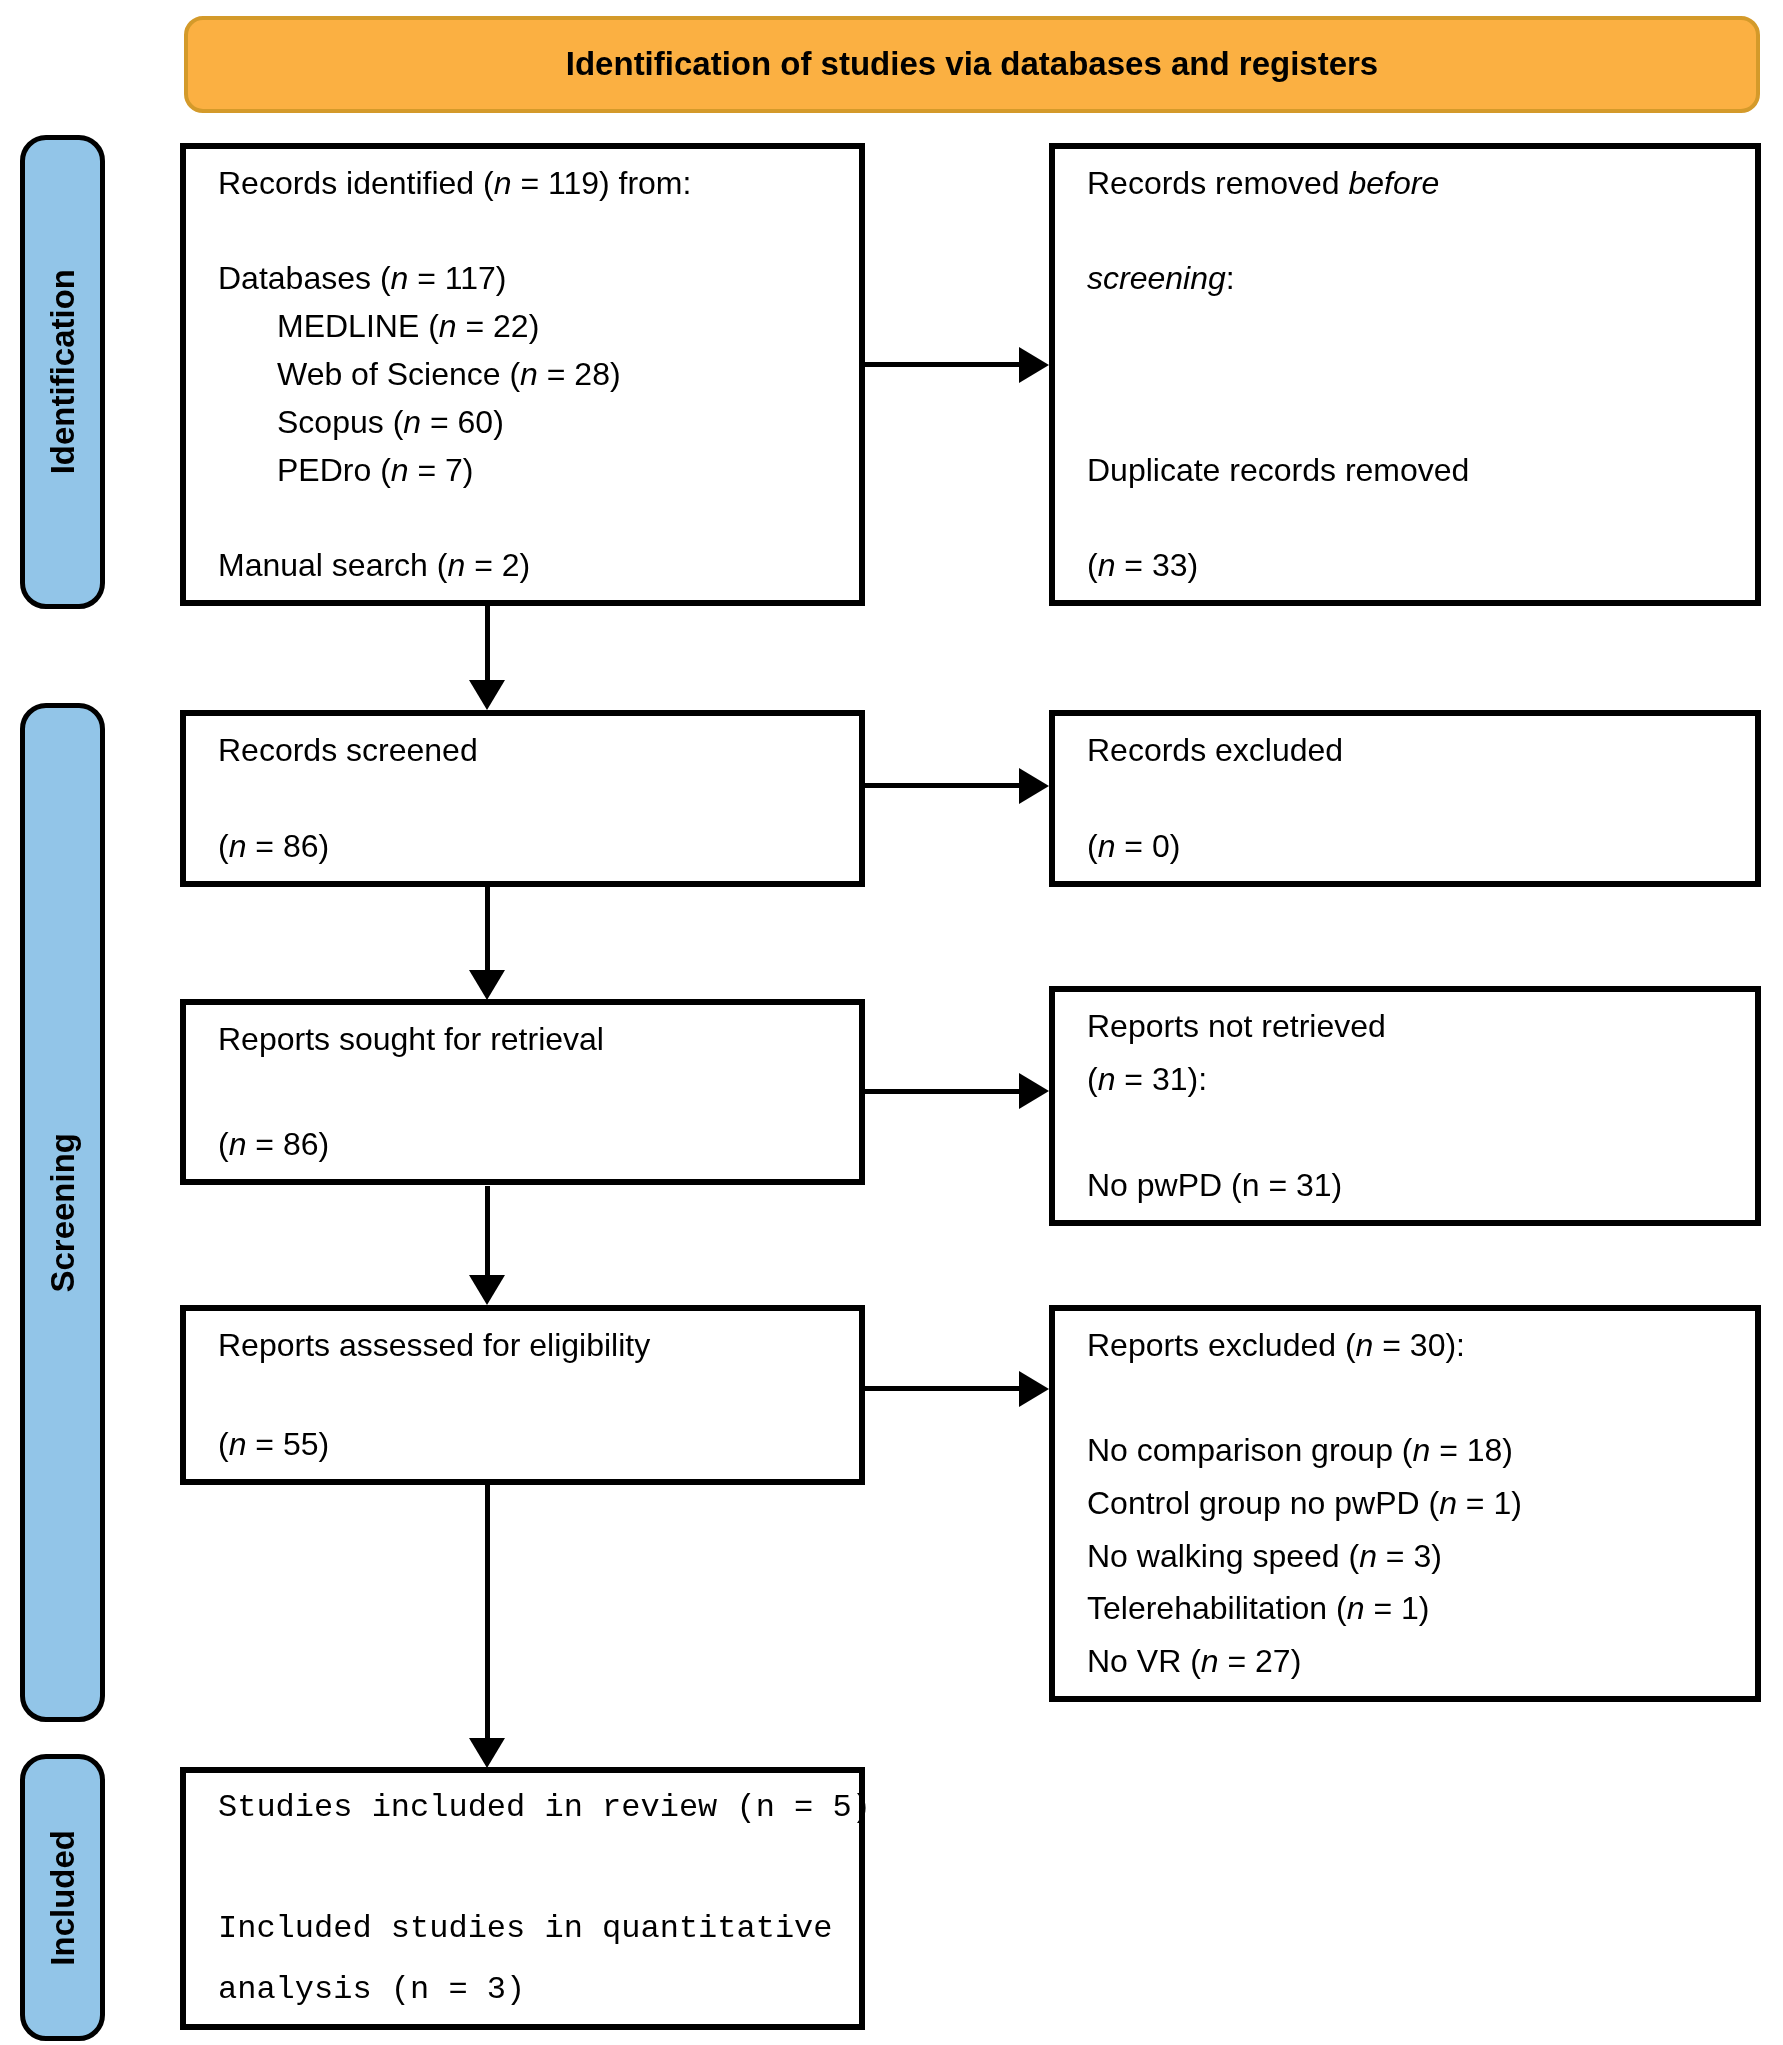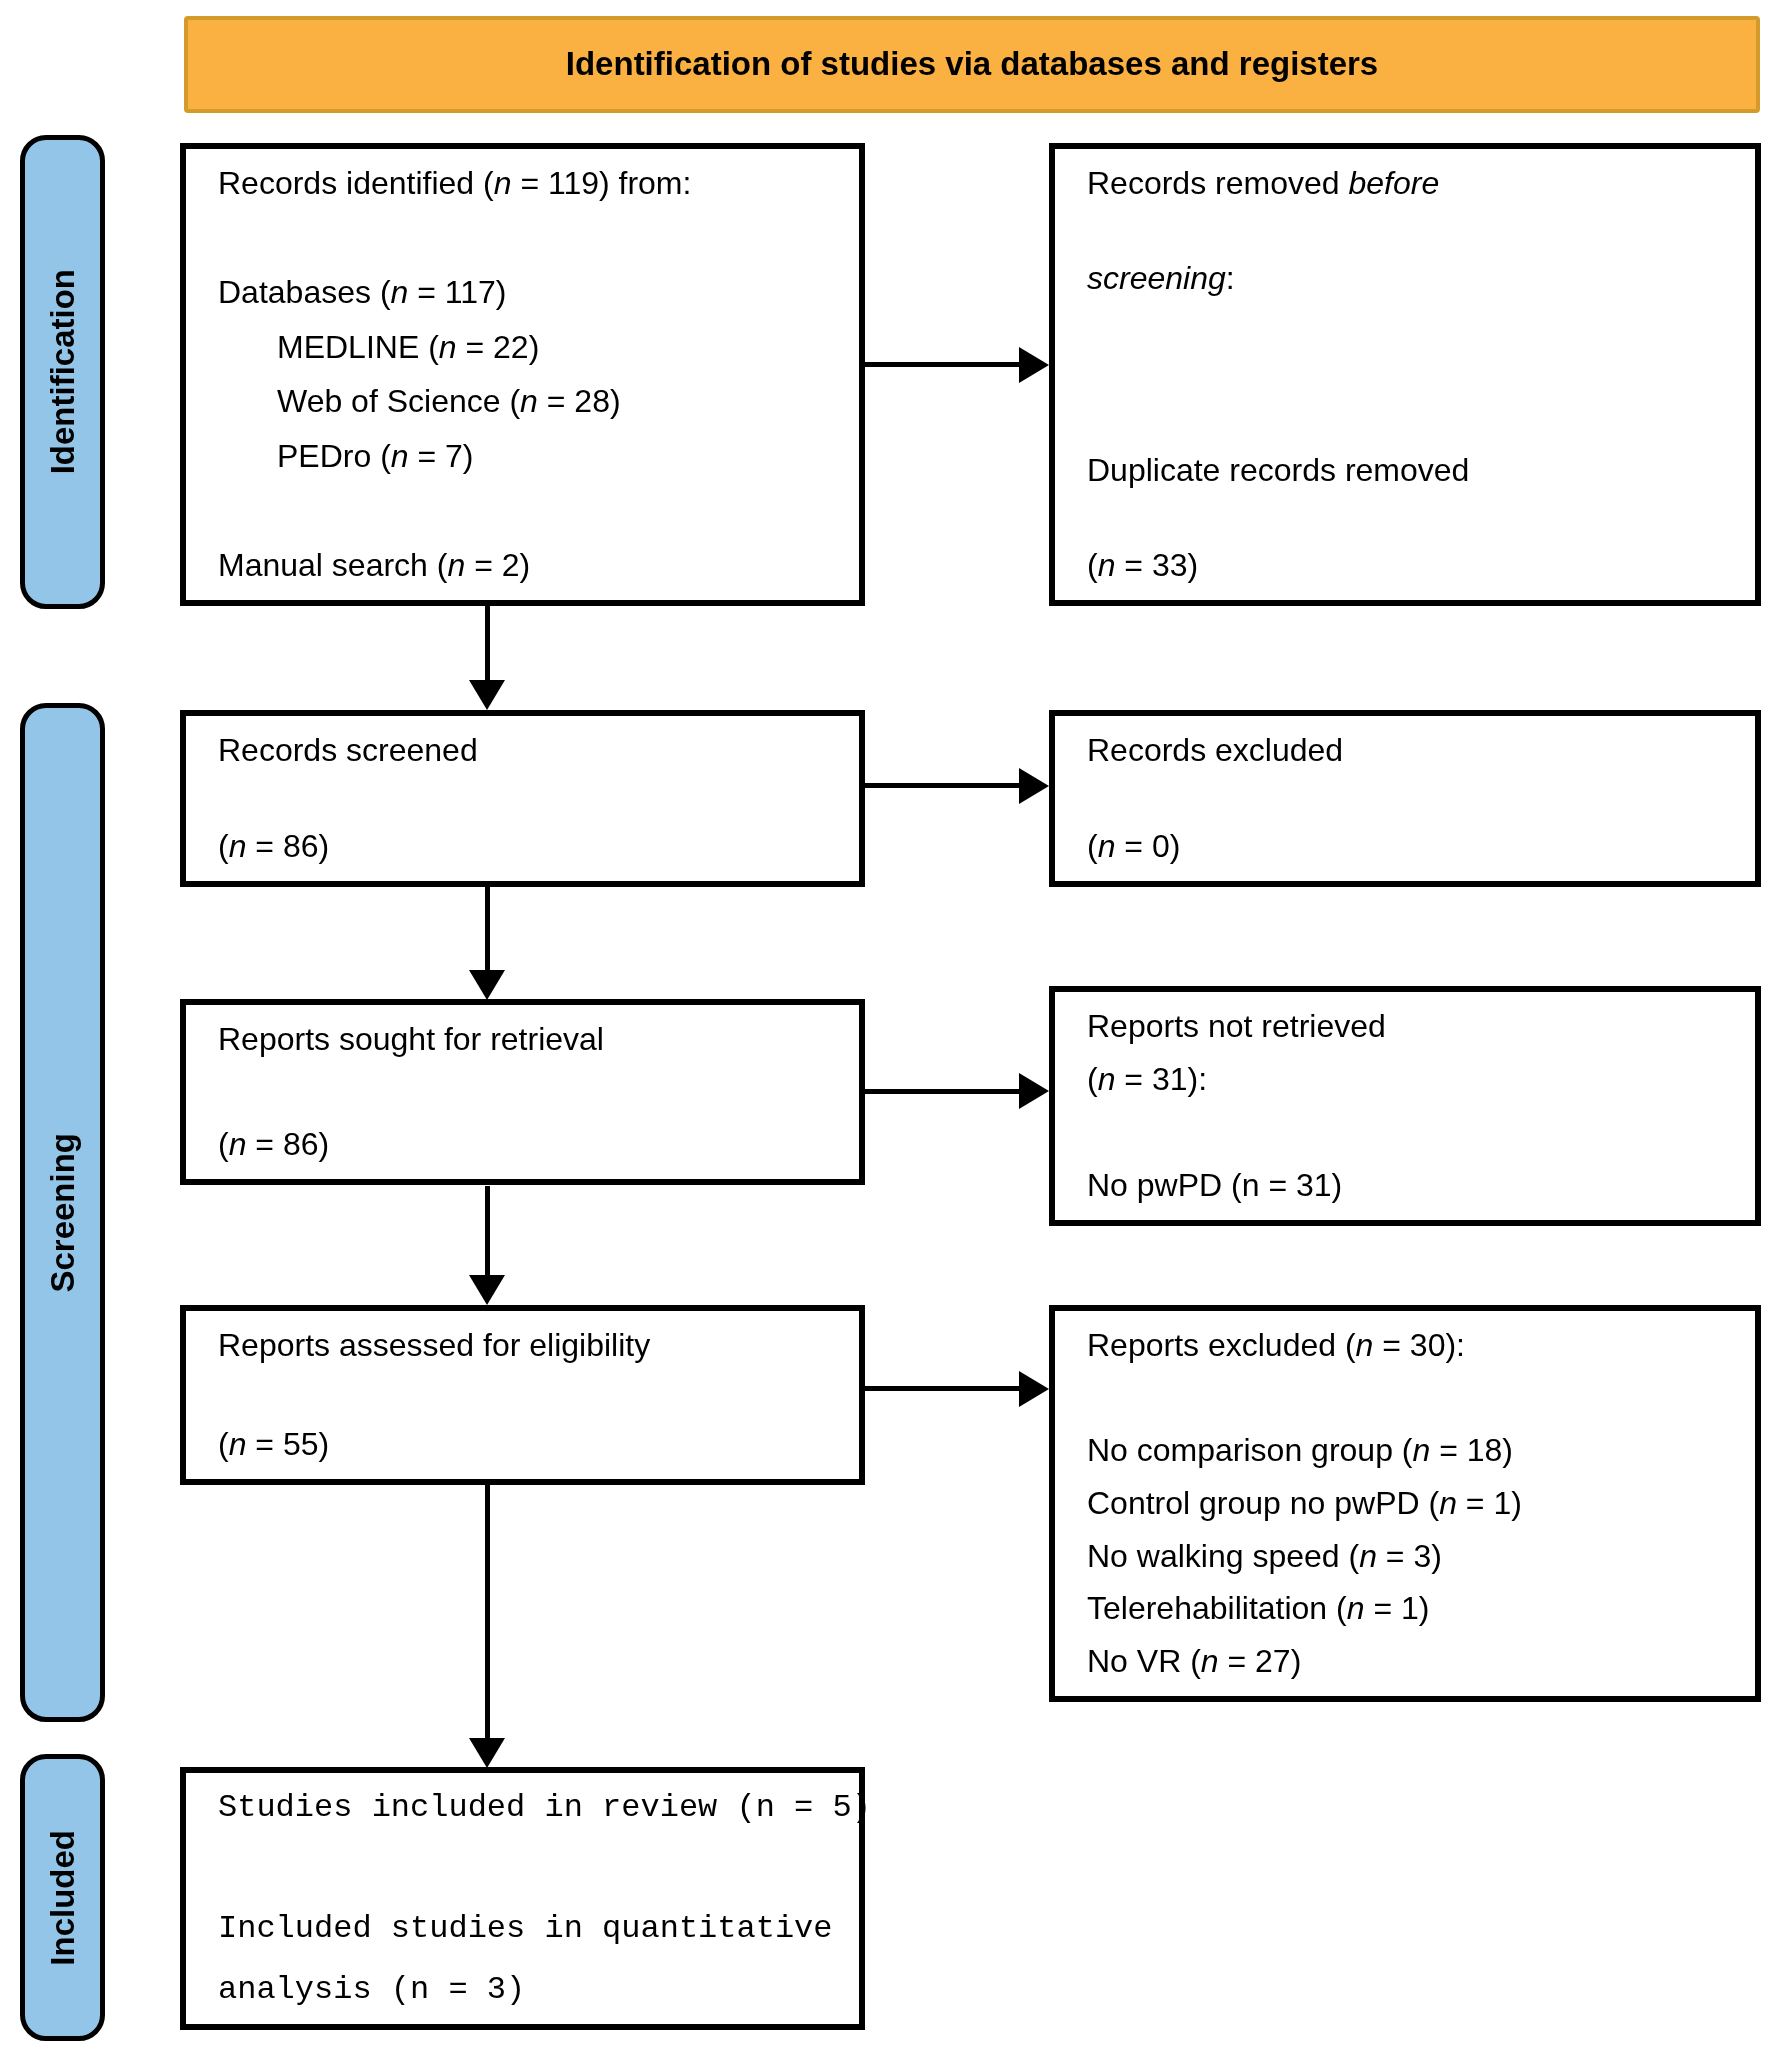--- a/index.html
+++ b/index.html
@@ -8,21 +8,21 @@
     width:1783px;height:2046px;
     background:#ffffff;
     font-family:"Liberation Sans", sans-serif;
     color:#000;
   }
   .banner{
     position:absolute;left:184px;top:15.7px;width:1576px;height:97px;
     box-sizing:border-box;
     background:var(--banner-fill,#FBB042);
     border:4.5px solid var(--banner-border,#D49A2A);
-    border-radius:4px;
+    border-radius:19px;
     display:flex;align-items:center;justify-content:center;
     font-weight:bold;font-size:33px;
   }
   .stage{
     position:absolute;left:20px;width:85px;
     box-sizing:border-box;
     background:var(--stage-fill,#92C5E8);
     border:5.8px solid #000;border-radius:26px;
     display:flex;align-items:center;justify-content:center;
   }
@@ -70,20 +70,21 @@
   <div class="stage" style="top:1754px;height:287px;">
     <span>Included</span>
   </div>
 
   <div class="flowbox" style="left:180px;top:143px;width:685px;height:463px;">
       <div class="line"><span>Records identified (</span><i>n</i><span> = 119) from:</span></div>
       <div class="line">&nbsp;</div>
       <div class="line"><span>Databases (</span><i>n</i><span> = 117)</span></div>
       <div class="line indent"><span>MEDLINE (</span><i>n</i><span> = 22)</span></div>
       <div class="line indent"><span>Web of Science (</span><i>n</i><span> = 28)</span></div>
+      <div class="line indent"><span>Scopus (</span><i>n</i><span> = 60)</span></div>
       <div class="line indent"><span>PEDro (</span><i>n</i><span> = 7)</span></div>
       <div class="line">&nbsp;</div>
       <div class="line"><span>Manual search (</span><i>n</i><span> = 2)</span></div>
     </div>
 
   <div class="flowbox" style="left:180px;top:710px;width:685px;height:177px;">
       <div class="line"><span>Records screened</span></div>
       <div class="line"><span>(</span><i>n</i><span> = 86)</span></div>
     </div>
 

